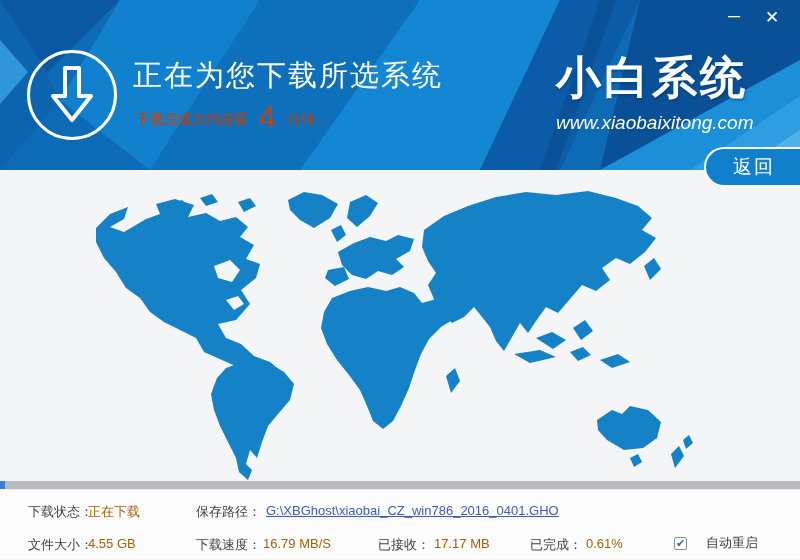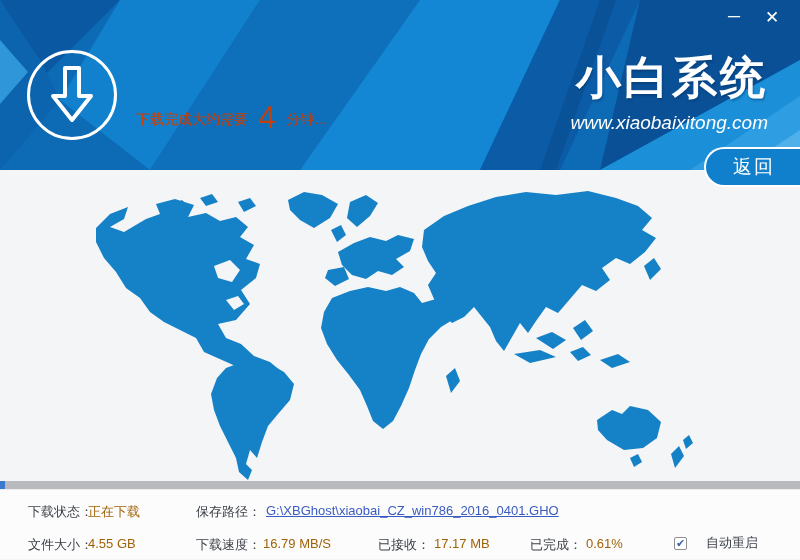--- a/index.html
+++ b/index.html
@@ -16,21 +16,21 @@
   .btn-min { right:52px; font-weight:bold; }
   .btn-close { right:14px; }
   .dl-circle { position:absolute; left:27px; top:50px; width:90px; height:90px;
                border:3px solid #fff; border-radius:50%; z-index:3;
                display:flex; align-items:center; justify-content:center; }
   .hdr-title { position:absolute; left:133px; top:56px; color:#fff; font-size:29px;
                letter-spacing:2px; z-index:3; }
   .hdr-sub { position:absolute; left:136px; top:100px; color:#c2410c; z-index:3; }
   .hdr-sub .pre, .hdr-sub .suf { font-size:14px; vertical-align:baseline; }
   .hdr-sub .num { font-size:31px; font-weight:400; padding:0 6px; vertical-align:-4px; }
-  .logo-block { position:absolute; left:556px; top:48px; width:212px; text-align:right; z-index:3; }
+  .logo-block { position:absolute; left:556px; top:48px; width:212px; text-align:left; z-index:3; }
   .logo-text { color:#fff; font-size:45px; font-weight:bold; letter-spacing:3px;
                text-shadow:1px 2px 2px rgba(0,40,90,.35); }
   .logo-site { color:#fff; font-size:19px; margin-top:4px;font-style:italic; }
   .back-btn { position:absolute; left:704px; top:147px; width:120px; height:40px;
               background:#1080cc; border:2px solid #fff; border-right:none;
               border-radius:21px 0 0 21px; color:#fff; font-size:19px;
               letter-spacing:2px; display:flex; align-items:center; justify-content:center;
               padding-right:22px; cursor:pointer; z-index:5; }
 
   
@@ -80,20 +80,21 @@
 
     <div class="titlebar-btn btn-min">─</div>
     <div class="titlebar-btn btn-close">✕</div>
 
     <div class="dl-circle">
       <svg width="58" height="62" viewBox="0 0 58 62">
         <path d="M22,4 L36,4 L36,32 L48,32 L29,56 L10,32 L22,32 Z" fill="none" stroke="#fff" stroke-width="4" stroke-linejoin="round"></path>
       </svg>
     </div>
 
+    <div class="hdr-title">正在为您下载所选系统</div>
     <div class="hdr-sub">
       <span class="pre">下载完成大约需要</span>
       <span class="num">4</span>
       <span class="suf">分钟...</span>
     </div>
 
     <div class="logo-block">
       <div class="logo-text">小白系统</div>
       <div class="logo-site">www.xiaobaixitong.com</div>
     </div>

